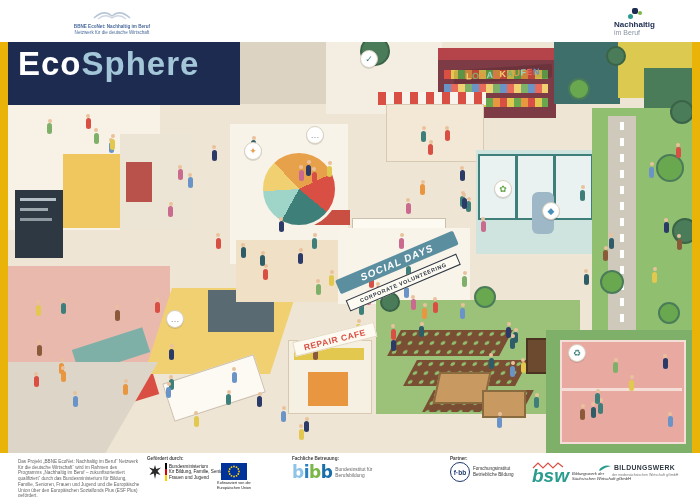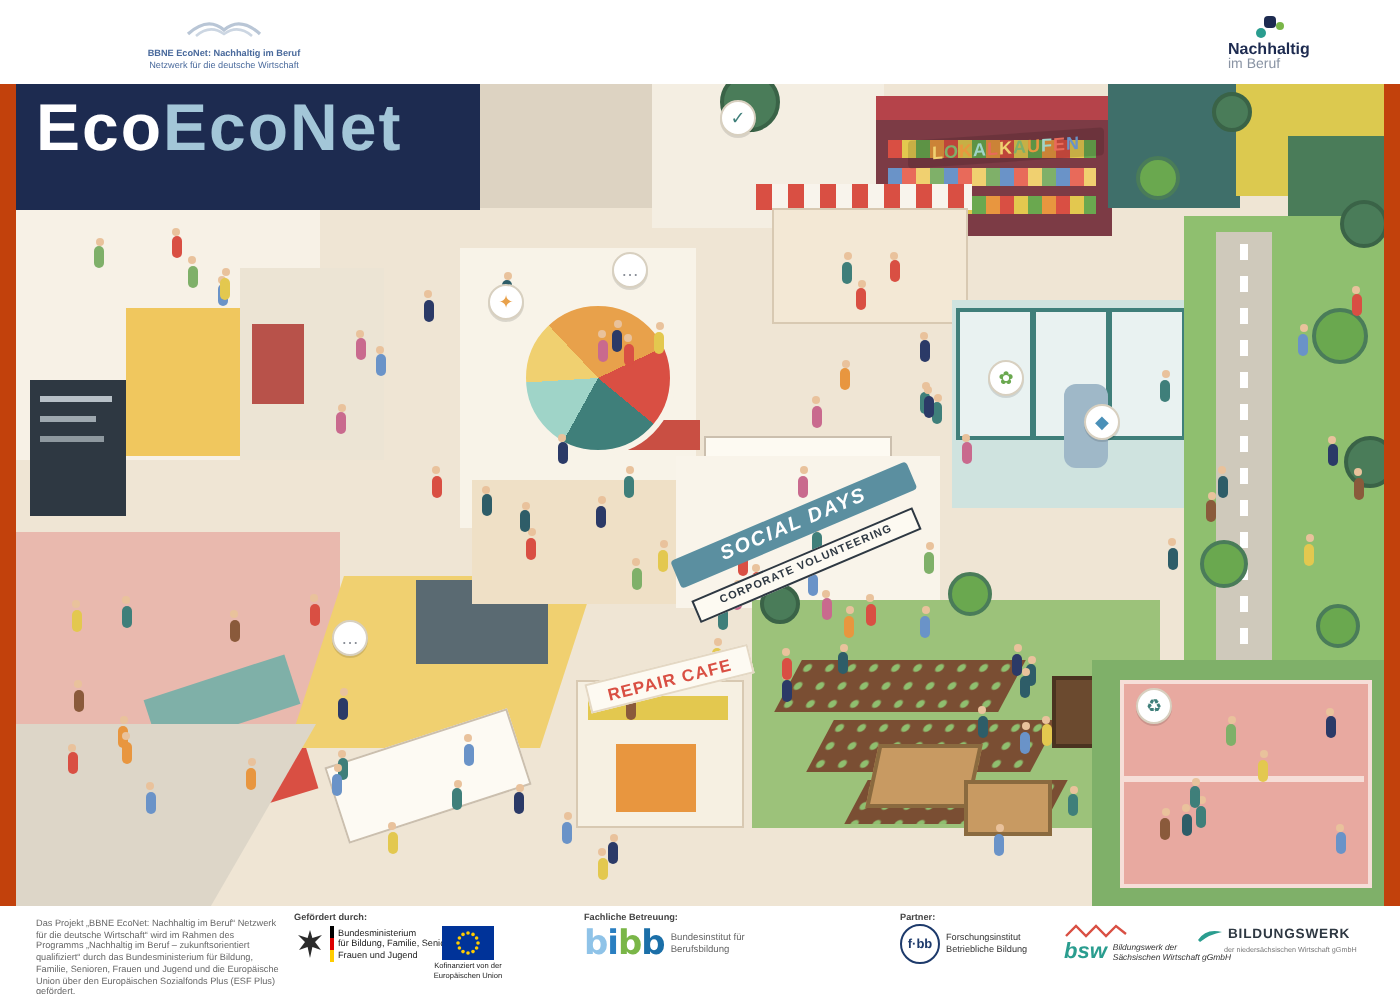--- a/index.html
+++ b/index.html
@@ -1,16 +1,16 @@
 <!DOCTYPE html>
 <html><head>
 <meta charset="utf-8">
 <style>
   html,body{margin:0;padding:0;background:#ffffff;}
-  .poster{position:relative;width:700px;height:497px;background:#c2410c;overflow:hidden;
+  .poster{position:relative;width:700px;height:497px;background:#eab308;overflow:hidden;
           font-family:"Liberation Sans",sans-serif;}
   
   .topbar{position:absolute;left:0;top:0;width:700px;height:42px;background:#ffffff;}
   .logo-left{position:absolute;left:52px;top:6px;width:120px;text-align:center;color:#5a7aa8;}
   .logo-left .lines{font-size:4.6px;line-height:5.6px;color:#4a6a9c;}
   .logo-left .l1{font-weight:bold;}
   .logo-right{position:absolute;right:14px;top:8px;width:72px;}
   .dots{position:relative;width:14px;height:12px;margin-left:14px;}
   .dot{position:absolute;border-radius:50%;}
   .dot.navy{left:4px;top:0;width:6px;height:6px;background:#1d2b50;border-radius:2px;}
@@ -59,21 +59,21 @@
   .eu-flag{width:26px;height:17px;background:#003399;margin:0 auto;}
   .eu-caption{font-size:3.8px;line-height:4.6px;color:#222;white-space:pre-line;margin-top:1px;}
   .bibb{position:absolute;left:292px;top:11px;display:flex;align-items:center;}
   .bibb-word{font-size:17px;font-weight:800;letter-spacing:-.5px;line-height:17px;font-family:"DejaVu Sans",sans-serif;}
   .bibb-cap{font-size:4.8px;line-height:5.8px;color:#666;margin-left:3px;white-space:pre-line;}
   .partner-fbb{position:absolute;left:450px;top:9px;display:flex;align-items:center;}
   .fbb-circle{width:20px;height:20px;border:1.6px solid #1d3a6b;border-radius:50%;display:flex;
               align-items:center;justify-content:center;font-size:6.5px;font-weight:bold;color:#1d3a6b;box-sizing:border-box;}
   .fbb-cap{font-size:4.6px;line-height:5.6px;color:#333;margin-left:3px;white-space:pre-line;}
   .partner-bsw{position:absolute;left:532px;top:9px;}
-  .bsw-word{font-size:11px;font-weight:800;font-style:italic;color:#2a9d8f;line-height:12px;}
+  .bsw-word{font-size:19px;font-weight:800;font-style:italic;color:#2a9d8f;line-height:12px;}
   .bsw-row{display:flex;align-items:center;}
   .bsw-cap{font-size:4.2px;line-height:5.2px;color:#333;margin-left:3px;white-space:pre-line;font-style:italic;}
   .partner-bnw{position:absolute;left:598px;top:10px;width:92px;}
   .bnw-row{display:flex;align-items:center;}
   .bnw-word{font-size:6.8px;font-weight:800;letter-spacing:.4px;color:#2e3842;margin-left:2px;}
   .bnw-cap{font-size:3.6px;color:#777;margin-top:1px;margin-left:14px;}
 </style>
 </head>
 <body>
 
@@ -116,21 +116,21 @@
         <span style="color: rgb(232, 150, 63);">U</span>
         <span style="color: rgb(159, 212, 200);">F</span>
         <span style="color: rgb(232, 106, 90);">E</span>
         <span style="color: rgb(106, 147, 200);">N</span>
       </div>
     <div class="sign sign-social">SOCIAL DAYS</div>
     <div class="sign sign-corp">CORPORATE VOLUNTEERING</div>
     <div class="sign sign-repair">REPAIR CAFE</div>
 
     <div class="titleblock">
-      <div class="title"><span>Eco</span><span class="t2">EcoNet</span></div>
+      <div class="title"><span>Eco</span><span class="t2">Sphere</span></div>
     </div>
   <div class="blk" style="left: 0px; top: 0px; width: 92px; height: 58px; background: rgb(229, 216, 198);"></div>
       <div class="blk" style="left: 86px; top: 4px; width: 82px; height: 56px; background: rgb(232, 150, 63);"></div>
       <div class="blk" style="left: 88px; top: 8px; width: 78px; height: 9px; background: rgb(217, 123, 51);"></div>
       <div class="blk" style="left: 164px; top: 0px; width: 70px; height: 58px; background: rgb(244, 238, 226);"></div>
       <div class="blk" style="left: 230px; top: 0px; width: 92px; height: 62px; background: rgb(221, 211, 194);"></div>
       <div class="blk" style="left: 318px; top: 0px; width: 116px; height: 72px; background: rgb(244, 238, 226);"></div>
       <div class="blk" style="left: 430px; top: 6px; width: 118px; height: 14px; background: rgb(181, 67, 74);"></div>
       <div class="blk" style="left: 430px; top: 18px; width: 118px; height: 58px; background: rgb(124, 59, 69);"></div>
       <div class="blk" style="left: 546px; top: 0px; width: 66px; height: 62px; background: rgb(63, 111, 106);"></div>

